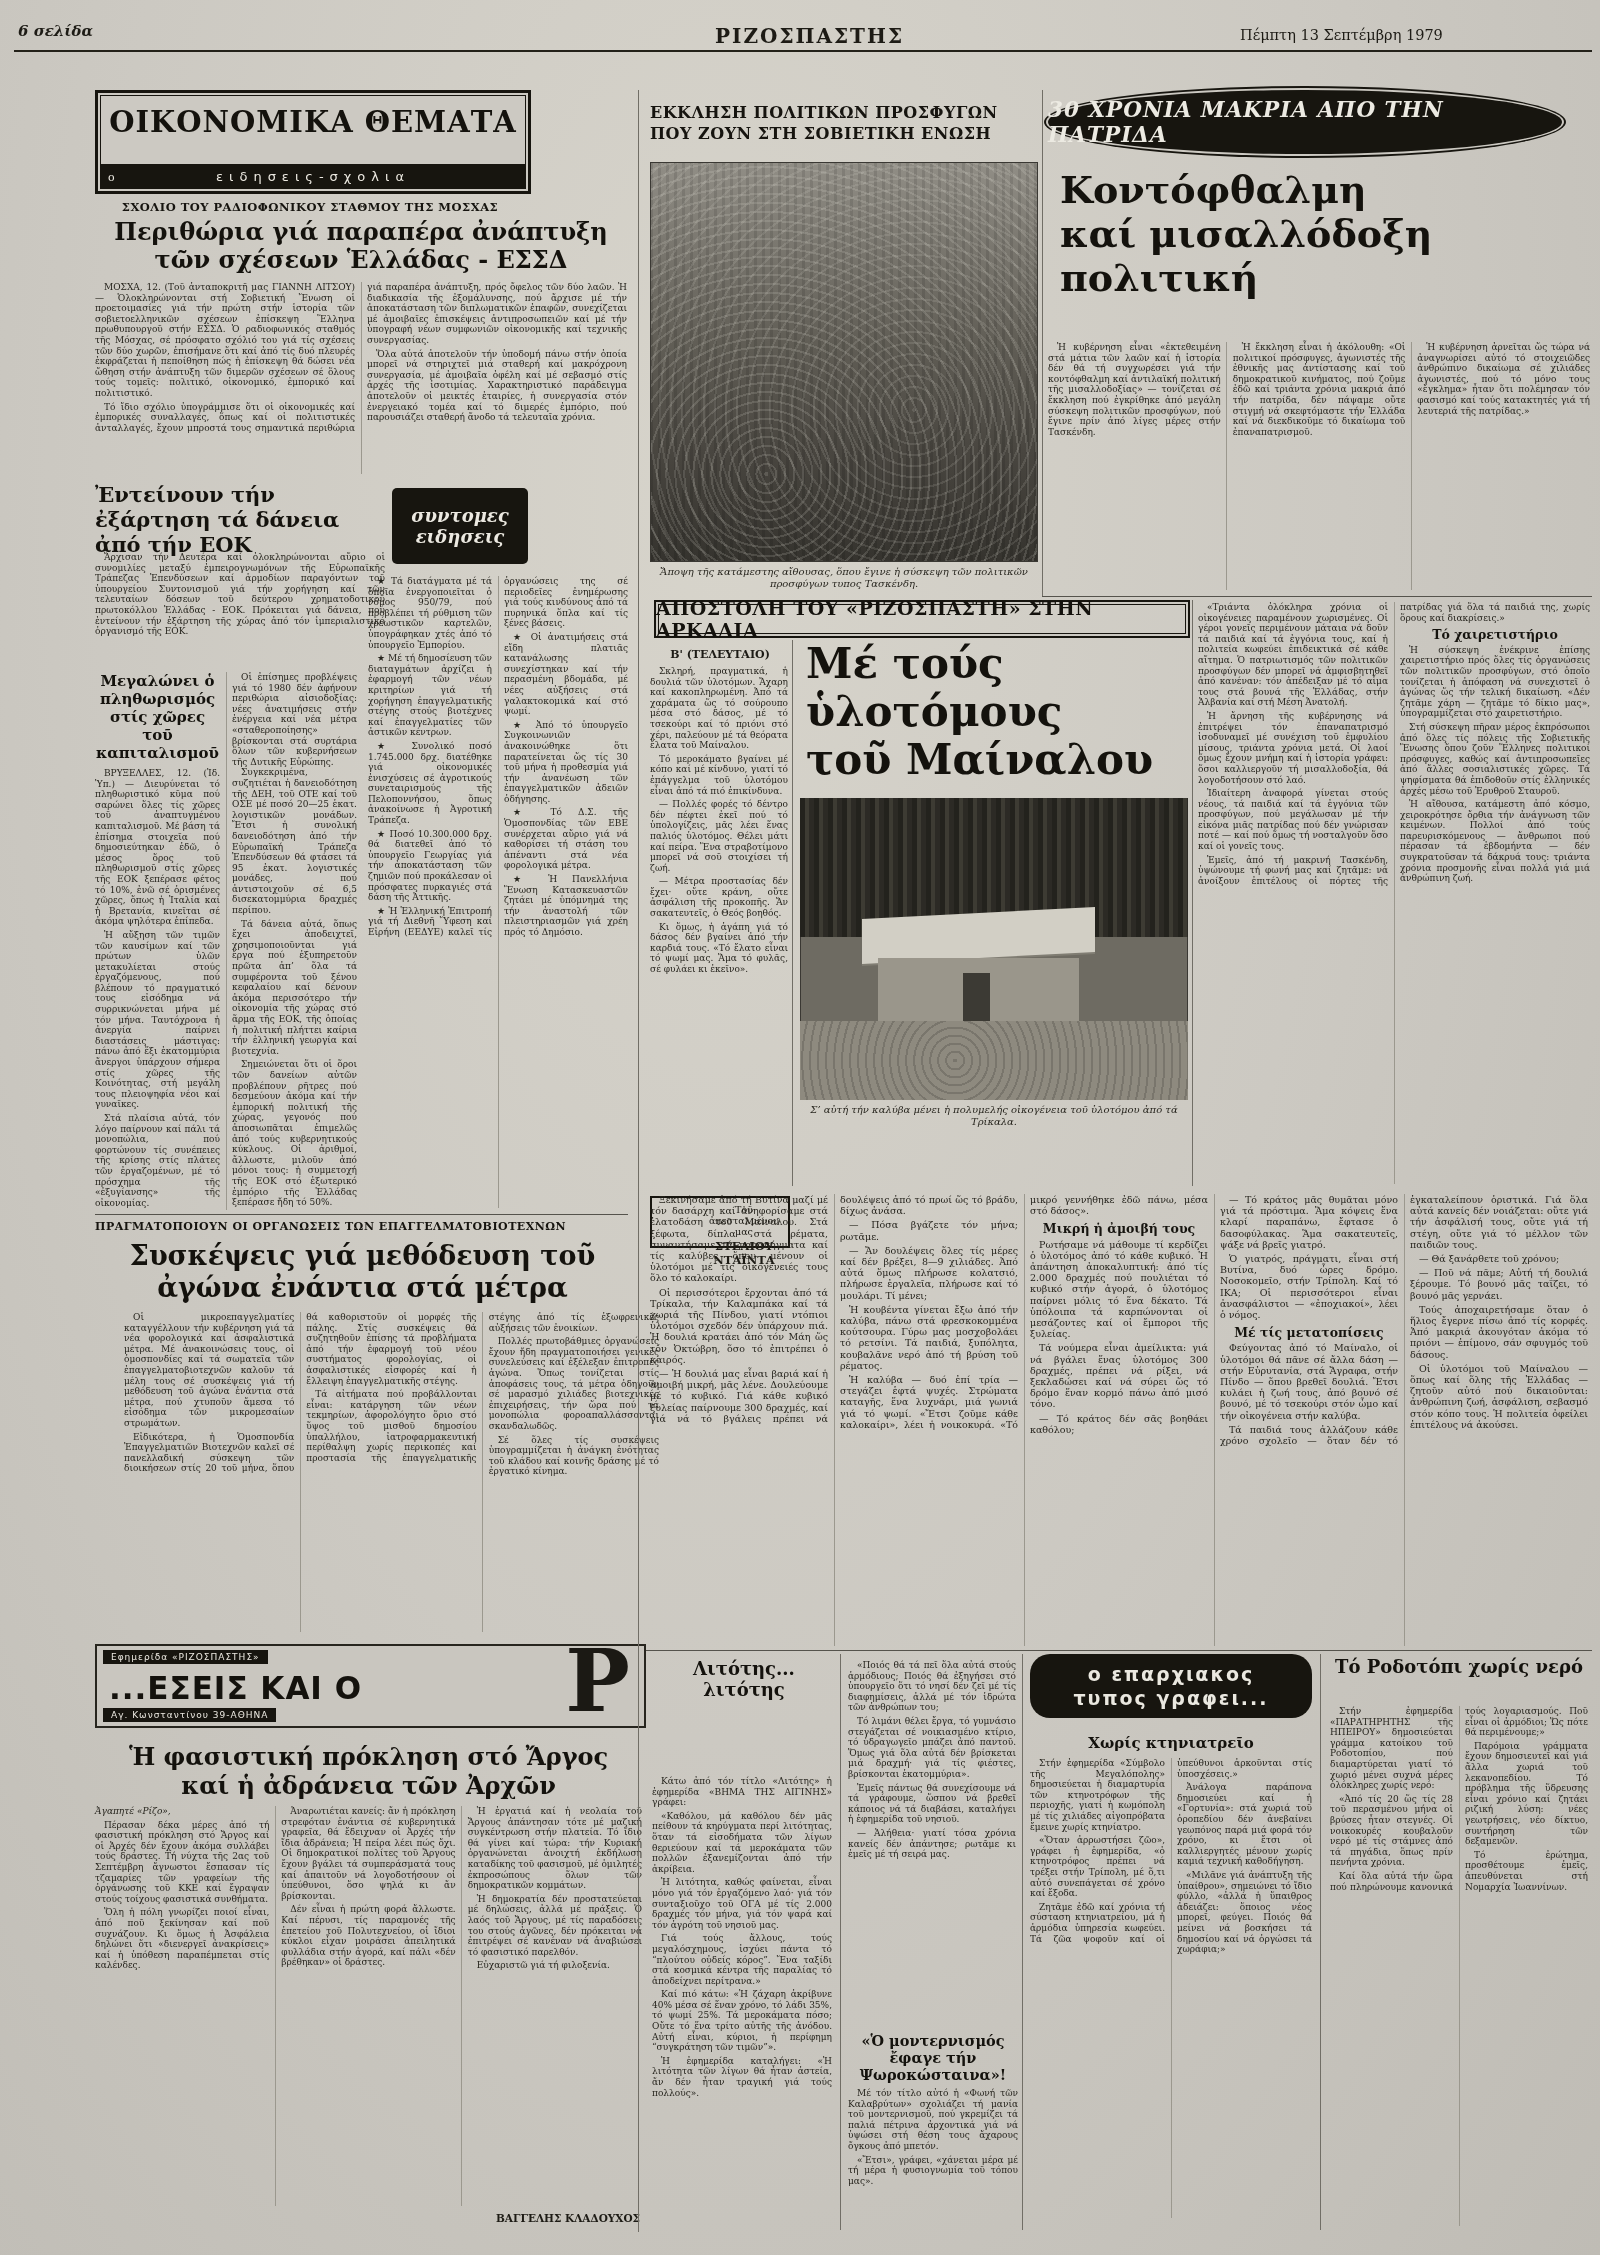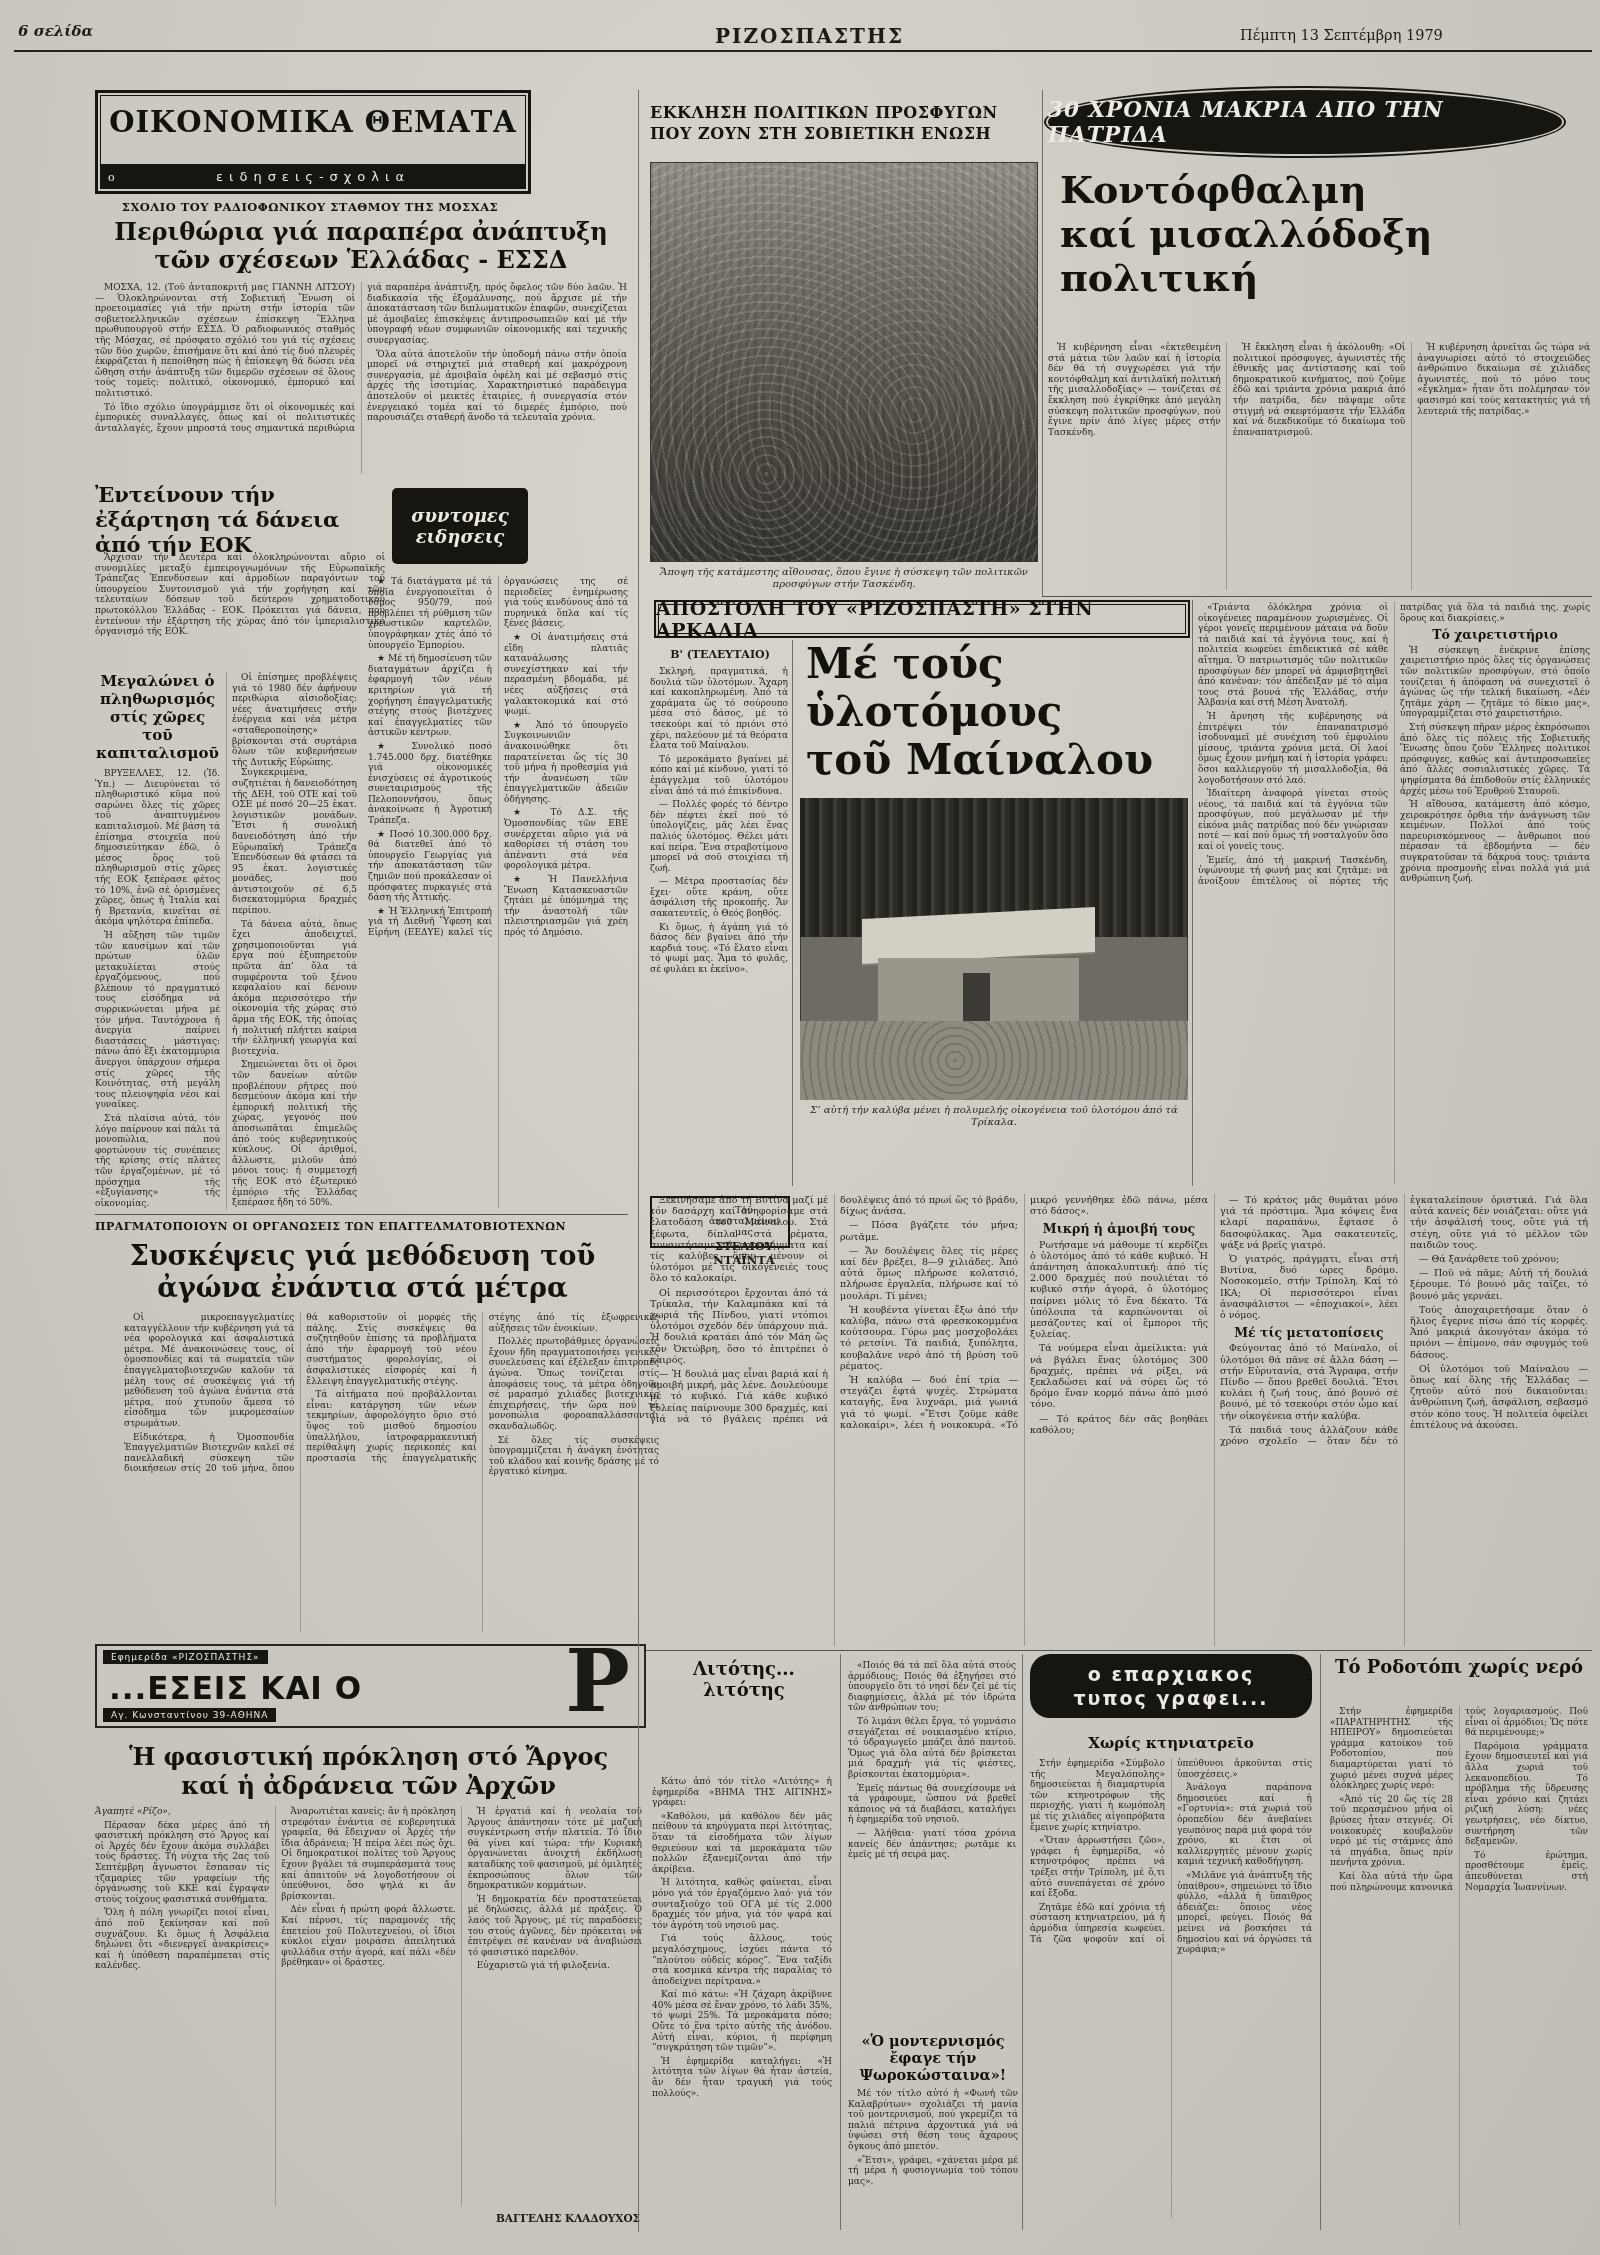--- a/index.html
+++ b/index.html
@@ -233,21 +233,21 @@
       <p>Εὐχαριστῶ γιά τή φιλοξενία.</p>
     </div>
   <div class="abs" id="argos-sig">ΒΑΓΓΕΛΗΣ ΚΛΑΔΟΥΧΟΣ</div>
 
   <div class="vrule" id="vrule-left-center"></div>
   <div class="abs kicker" id="refugees-kicker">
     <span>ΕΚΚΛΗΣΗ ΠΟΛΙΤΙΚΩΝ ΠΡΟΣΦΥΓΩΝ</span><br>
     <span>ΠΟΥ ΖΟΥΝ ΣΤΗ ΣΟΒΙΕΤΙΚΗ ΕΝΩΣΗ</span>
   </div>
   <div class="abs" id="photo1"></div>
-  <div class="abs caption" id="photo1-caption">Ἄποψη τῆς κατάμεστης αἴθουσας, ὅπου ἔγινε ἡ σύσκεψη τῶν πολιτικῶν προσφύγων στήν Τασκένδη.</div>
+  <div class="abs caption" id="photo1-caption">Ἄποψη τῆς κατάμεστης αἴθουσας, ὅπου ἔγινε ἡ σύσκεψη τῶν πολιτικῶν προσφύγων τυπος Τασκένδη.</div>
 
   <div class="vrule" id="vrule-center-right"></div>
   <div class="abs" id="badge">30 ΧΡΟΝΙΑ ΜΑΚΡΙΑ ΑΠΟ ΤΗΝ ΠΑΤΡΙΔΑ</div>
   <div class="abs hl" id="short-headline">
     <span>Κοντόφθαλμη</span><br>
     <span>καί μισαλλόδοξη</span><br>
     <span>πολιτική</span>
   </div>
   <div class="abs body-text cols3 paras" id="short-bodyA">
       <p>Ἡ κυβέρνηση εἶναι «ἐκτεθειμένη στά μάτια τῶν λαῶν καί ἡ ἱστορία δέν θά τή συγχωρέσει γιά τήν κοντόφθαλμη καί ἀντιλαϊκή πολιτική τῆς μισαλλοδοξίας» — τονίζεται σέ ἔκκληση πού ἐγκρίθηκε ἀπό μεγάλη σύσκεψη πολιτικῶν προσφύγων, πού ἔγινε πρίν ἀπό λίγες μέρες στήν Τασκένδη.</p>

